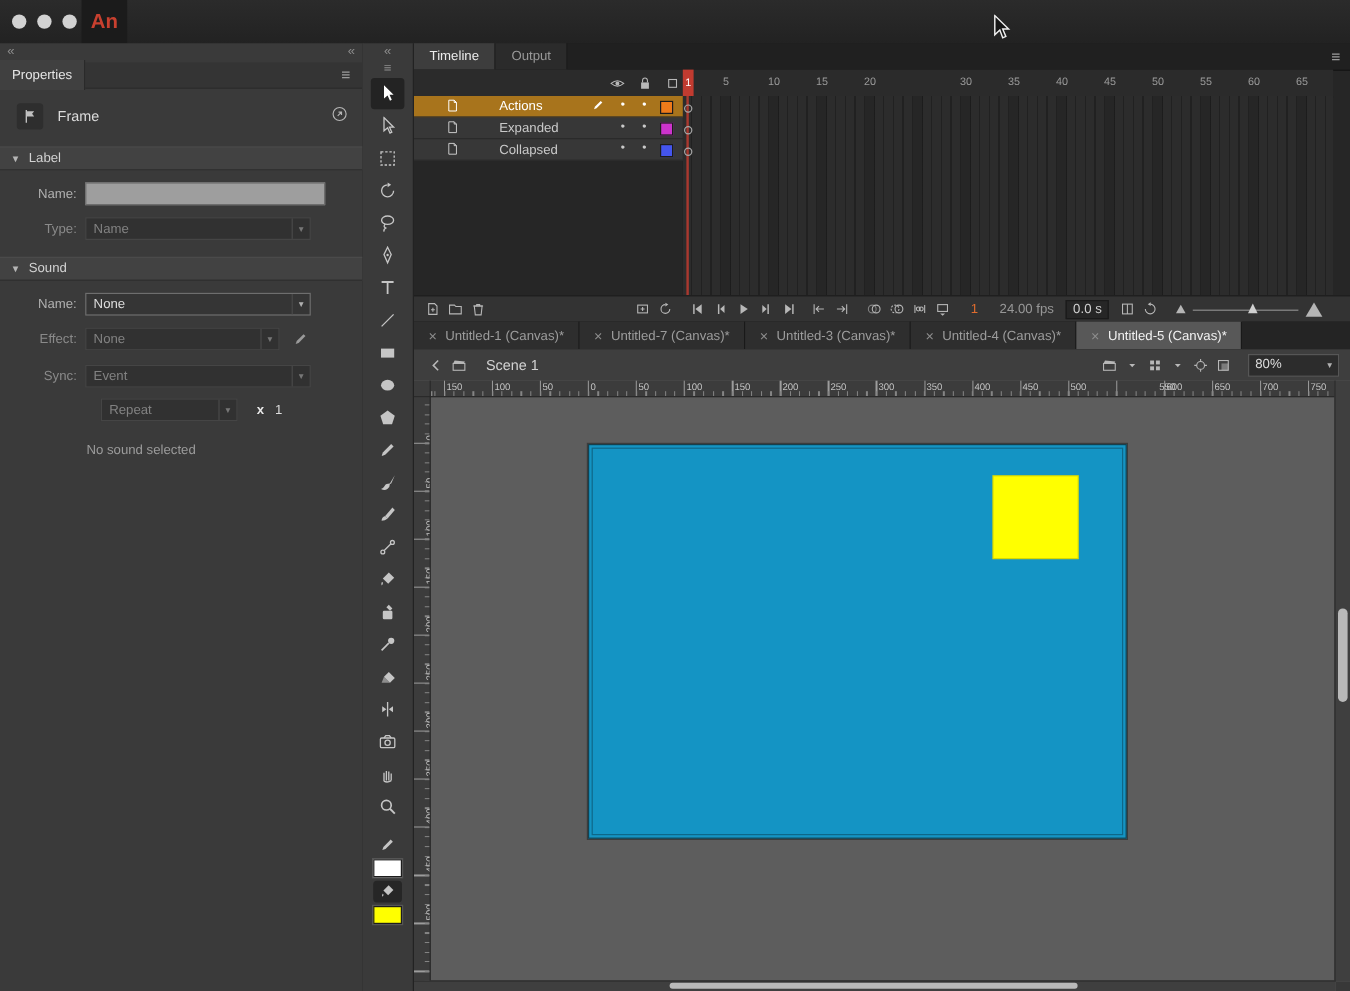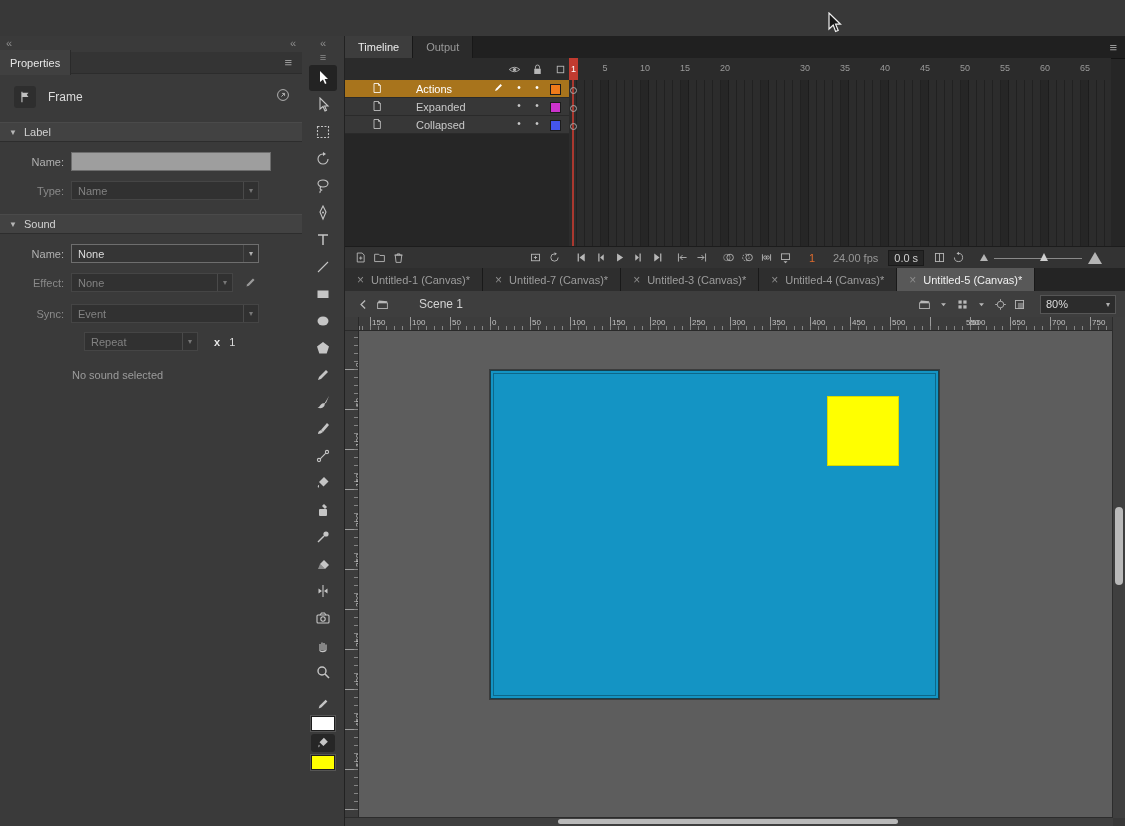--- a/index.html
+++ b/index.html
@@ -90,21 +90,21 @@
   .zoomslider .thumb{position:absolute;left:52%;top:2px;width:0;height:0;border-left:4px solid transparent;border-right:4px solid transparent;border-bottom:8px solid #d0d0d0;}
   .tribig{margin-left:6px;width:0;height:0;border-left:7px solid transparent;border-right:7px solid transparent;border-bottom:12px solid #b5b5b5;}
   
   .doctabs{position:absolute;top:232px;left:0;right:0;height:23px;background:#242424;border-bottom:1px solid #171717;display:flex;}
   .doctab{display:flex;align-items:center;gap:7px;padding:0 12px;background:#2e2e2e;border-right:1px solid #191919;color:#9c9c9c;white-space:nowrap;}
   .doctab.active{background:#585858;color:#f1f1f1;}
   .doctab .close{color:#8d8d8d;font-size:12px;}
   
   .editbar{position:absolute;top:255px;left:0;right:0;height:26px;background:#3e3e3e;border-bottom:1px solid #222;
            display:flex;align-items:center;padding:0 9px;gap:7px;}
-  .scenename{color:#d2d2d2;font-size:12px;margin-left:20px;}
+  .scenename{color:#d2d2d2;font-size:12px;margin-left:6px;}
   .ebright{margin-left:auto;display:flex;align-items:center;gap:3px;}
   .zoomsel{width:64px;height:17px;background:#2c2c2c;border:1px solid #565656;display:flex;align-items:center;
            justify-content:space-between;padding:0 5px;color:#ddd;margin-left:8px;}
   .zoomsel .ccaret{font-size:8px;color:#b0b0b0;}
   
   .canvas{position:absolute;top:281px;left:0;right:0;bottom:0;background:#5d5d5d;overflow:hidden;}
   .rcorner{position:absolute;left:0;top:0;width:13px;height:13px;background:#3c3c3c;border-right:1px solid #2a2a2a;border-bottom:1px solid #2a2a2a;z-index:4;}
   .hruler{position:absolute;left:13px;top:0;right:12px;height:13px;background:#3c3c3c;border-bottom:1px solid #2a2a2a;overflow:hidden;
     background-image:
       repeating-linear-gradient(90deg,#858585 0 1px,transparent 1px 8px),
@@ -126,20 +126,28 @@
   .hthumb{position:absolute;left:213px;top:1px;width:340px;height:5px;background:#b9b9b9;border-radius:3px;}
   .scorner{position:absolute;right:0;bottom:0;width:12px;height:8px;background:#383838;}
   
   .cursor{position:absolute;left:828px;top:12px;z-index:99;pointer-events:none;}
 </style>
 </head>
 <body>
 
 <div class="app">
 
+  <div class="titlebar">
+    <div class="traffic">
+      <span></span>
+      <span></span>
+      <span></span>
+    </div>
+    <div class="logo">An</div>
+  </div>
 
   <div class="props">
     <div class="phead1">
       <span>«</span>
       <span>«</span>
     </div>
     <div class="ptabrow">
       <div class="ptab">Properties</div>
       <span class="pmenu">≡</span>
     </div>

